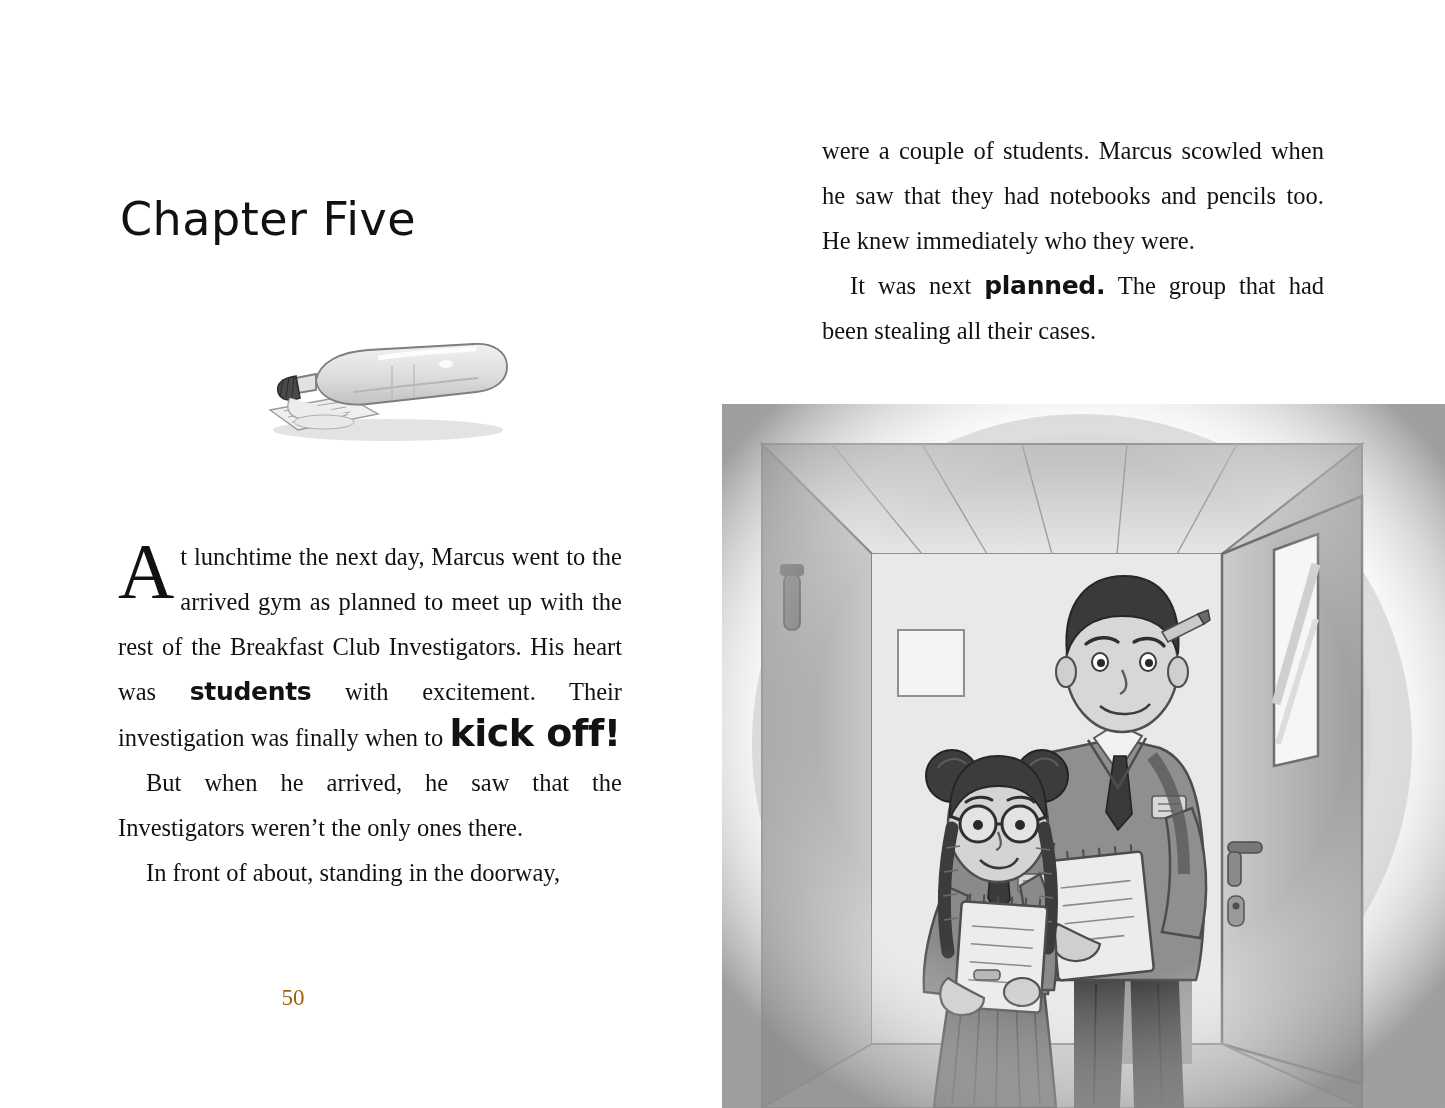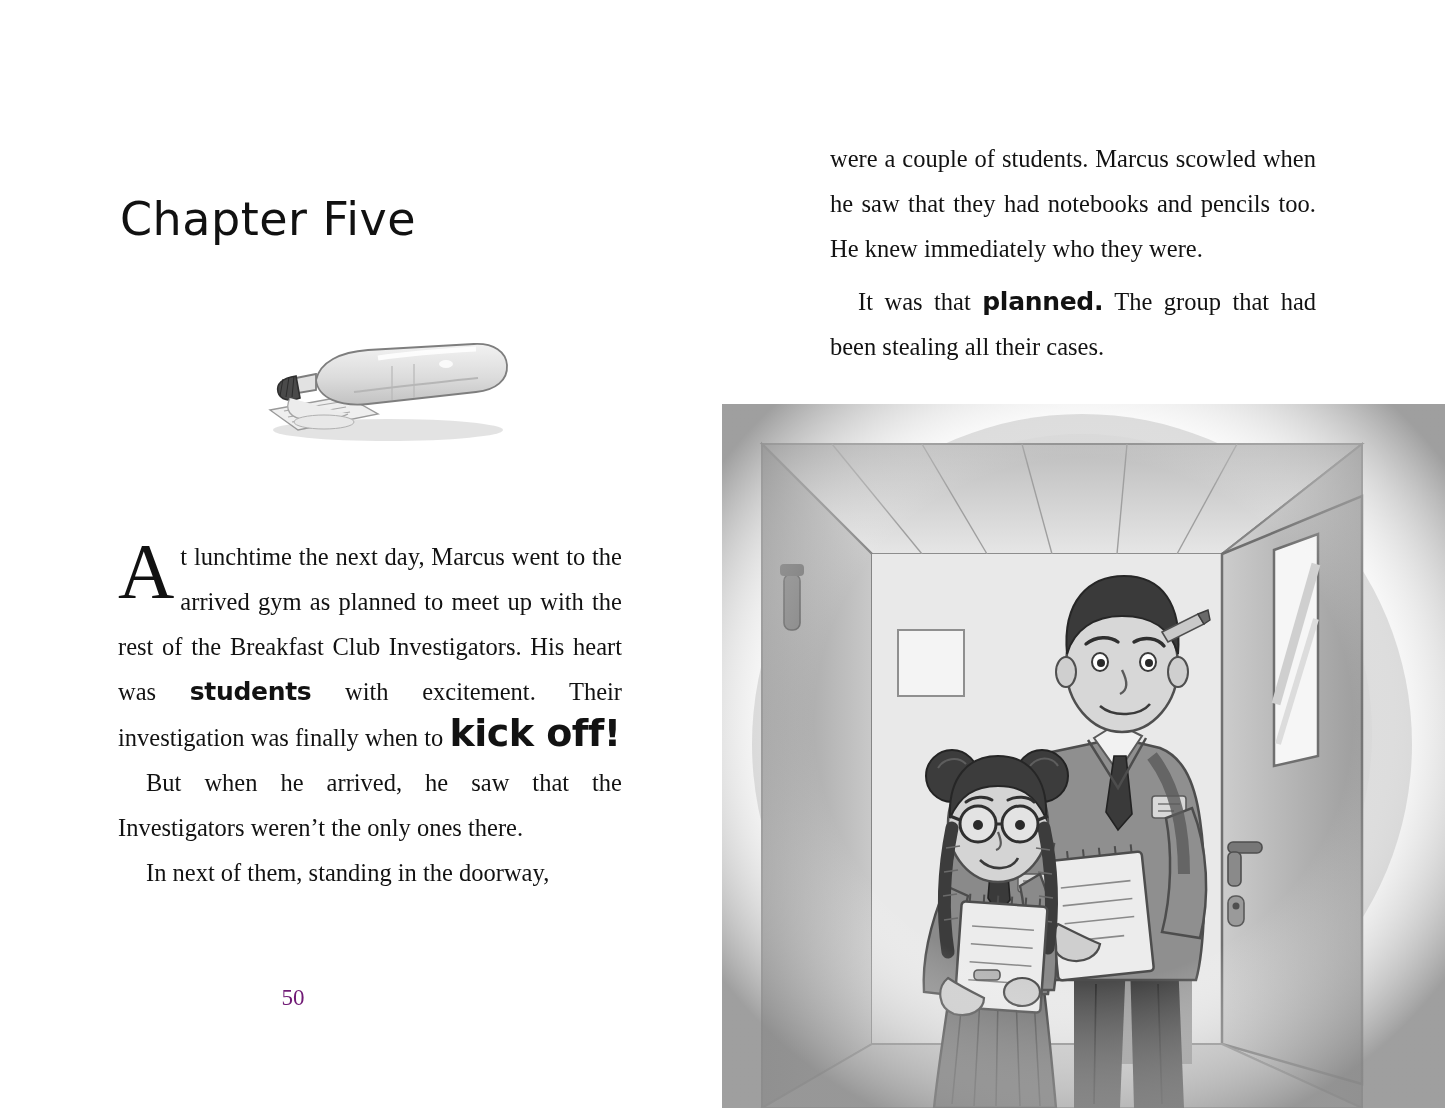--- a/index.html
+++ b/index.html
@@ -90,40 +90,40 @@
     letter-spacing: -0.5px;
     line-height: 38px;
   }
   .folio {
     position: absolute;
     left: 0;
     top: 985px;
     width: 586px;
     text-align: center;
     font-size: 23px;
-    color: #701a75;
+    color: #a16207;
   }
   
   .page-right {
     position: relative;
     width: 723px;
     height: 1108px;
   }
   .right-text {
     position: absolute;
     left: 100px;
     top: 128px;
     width: 502px;
     font-size: 24.5px;
     line-height: 45px;
     text-align: justify;
     color: #121212;
   }
   .right-text p {
-    margin: 8px;
+    margin: 0;
   }
   .right-text p + p {
     text-indent: 28px;
   }
   
   .illo-wrap {
     position: absolute;
     left: 0px;
     top: 404px;
     width: 723px;
@@ -174,31 +174,31 @@
         <path d="M186 46 L186 80" stroke="#b8b8b8" stroke-width="1.2"></path>
 
         <path d="M62 80 C56 92 62 100 78 102 C96 104 112 100 120 96" fill="#ececec" stroke="#a5a5a5" stroke-width="1.3"></path>
         <ellipse cx="96" cy="104" rx="30" ry="7" fill="#e8e8e8" stroke="#b0b0b0" stroke-width="1"></ellipse>
       </svg>
     </div>
 
     <div class="body-col">
       <p class="dropcap-para"><span class="dropcap">A</span><span>t lunchtime the next day, Marcus went to the arrived gym as planned to meet up with the rest of the Breakfast Club Investigators. His heart was </span><span class="bold-word">students</span><span> with excitement. Their investigation was finally when to </span><span class="shout">kick off!</span></p>
       <p><span>But when he arrived, he saw that the Investigators weren’t the only ones there.</span></p>
-      <p><span>In next of them, standing in the doorway,</span></p>
+      <p><span>In front of about, standing in the doorway,</span></p>
     </div>
 
     <div class="folio">50</div>
   </div>
 
   <div class="page-right">
 
     <div class="right-text">
       <p><span>were a couple of students. Marcus scowled when he saw that they had notebooks and pencils too. He knew immediately who they were.</span></p>
-      <p><span>It was that </span><span class="bold-word">planned.</span><span> The group that had been stealing all their cases.</span></p>
+      <p><span>It was next </span><span class="bold-word">planned.</span><span> The group that had been stealing all their cases.</span></p>
     </div>
 
     <div class="illo-wrap">
       <svg class="illo-svg" width="723" height="704" viewBox="0 0 723 704" xmlns="http://www.w3.org/2000/svg">
         <defs>
           <radialGradient id="glow" cx="45%" cy="45%" r="55%">
             <stop offset="0%" stop-color="#ffffff"></stop>
             <stop offset="60%" stop-color="#f2f2f2"></stop>
             <stop offset="100%" stop-color="#cfcfcf"></stop>
           </radialGradient>

